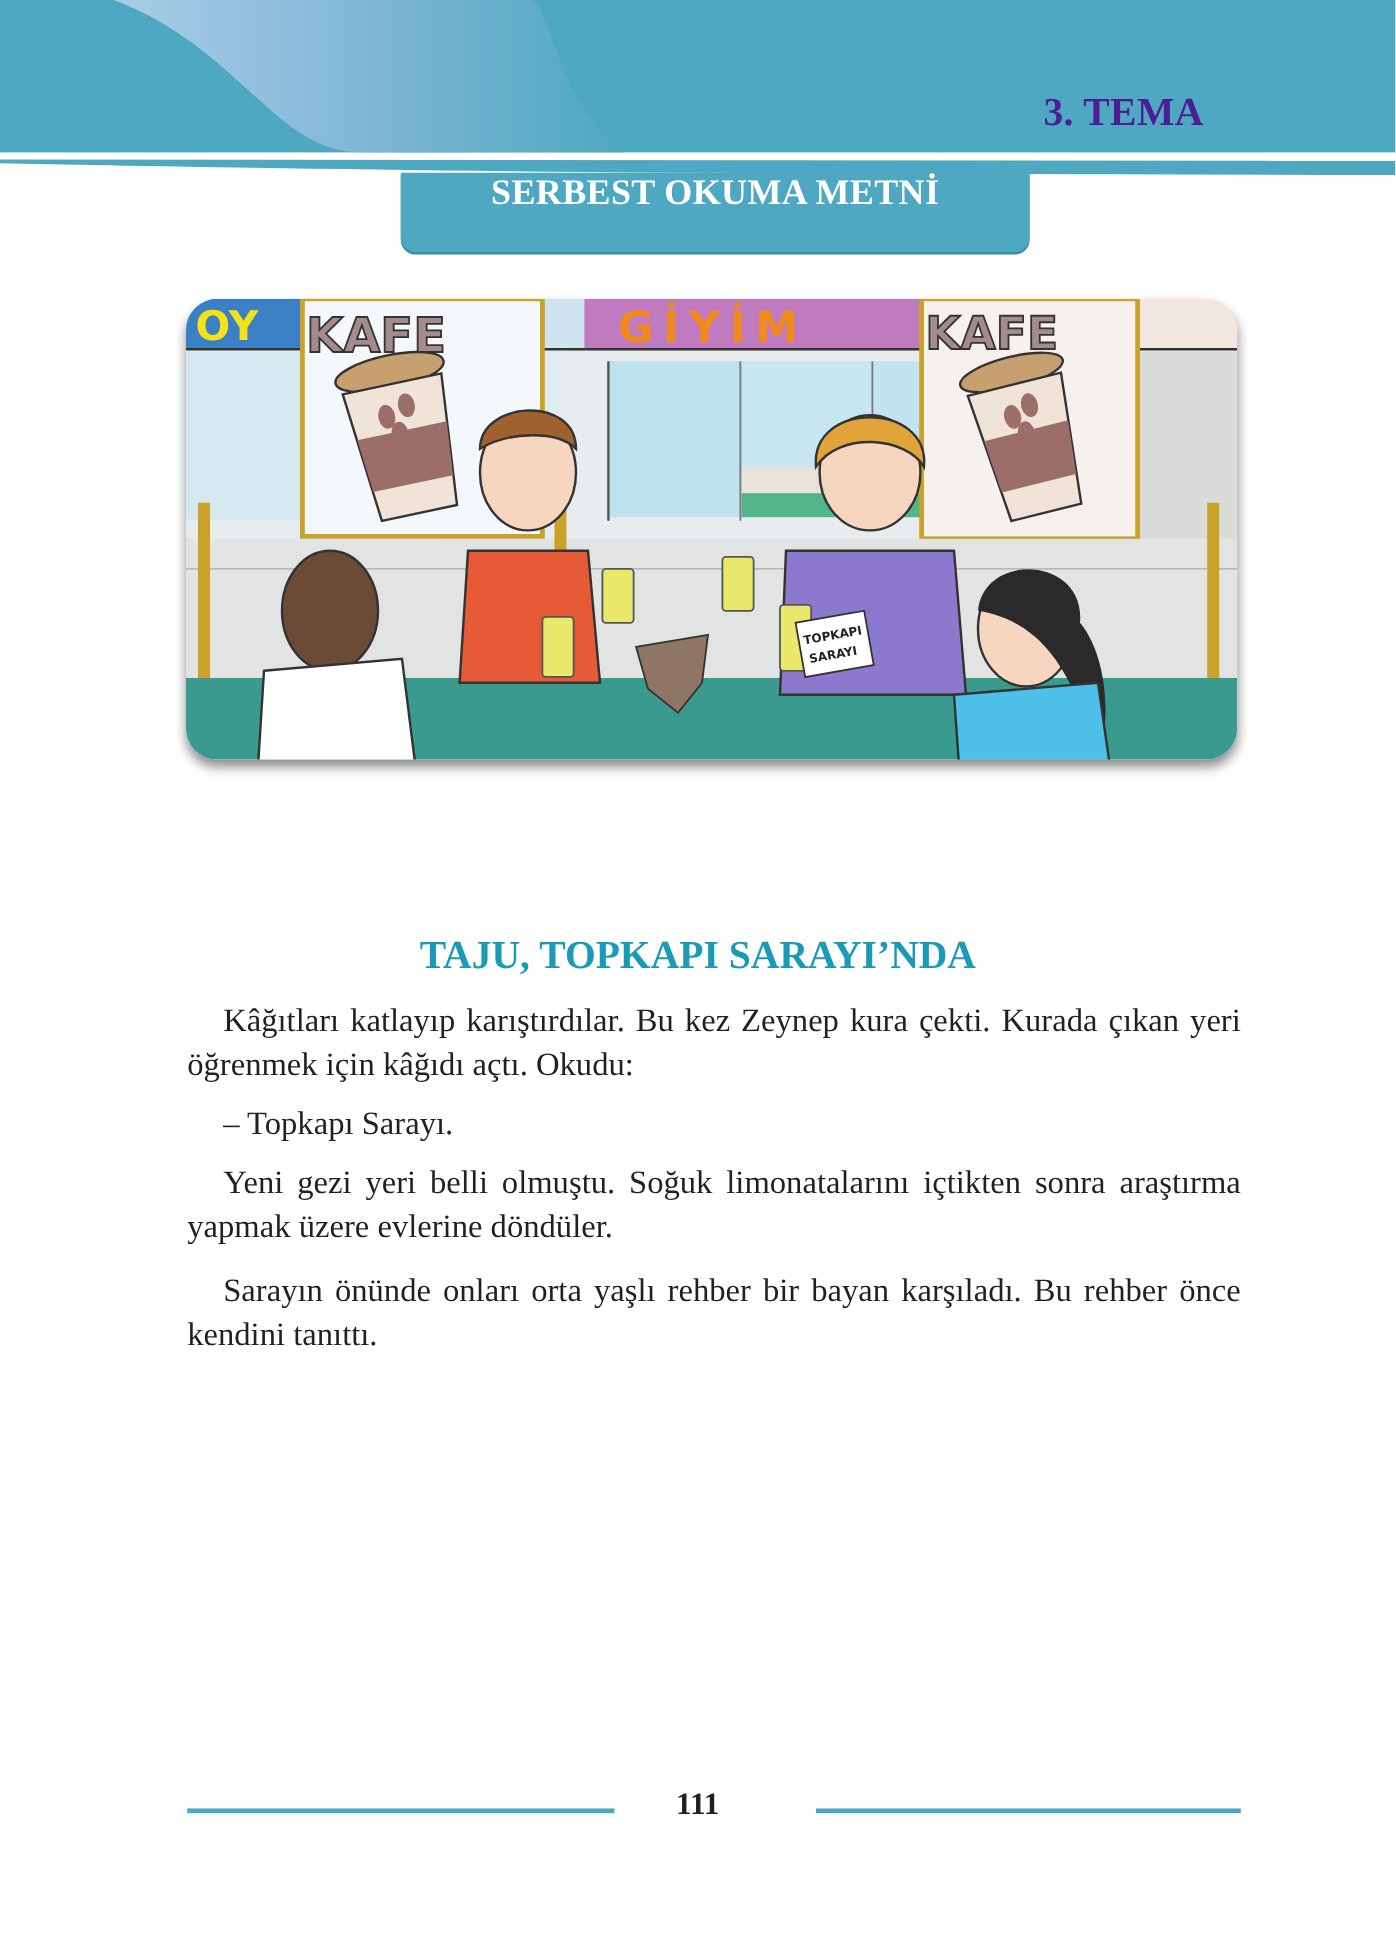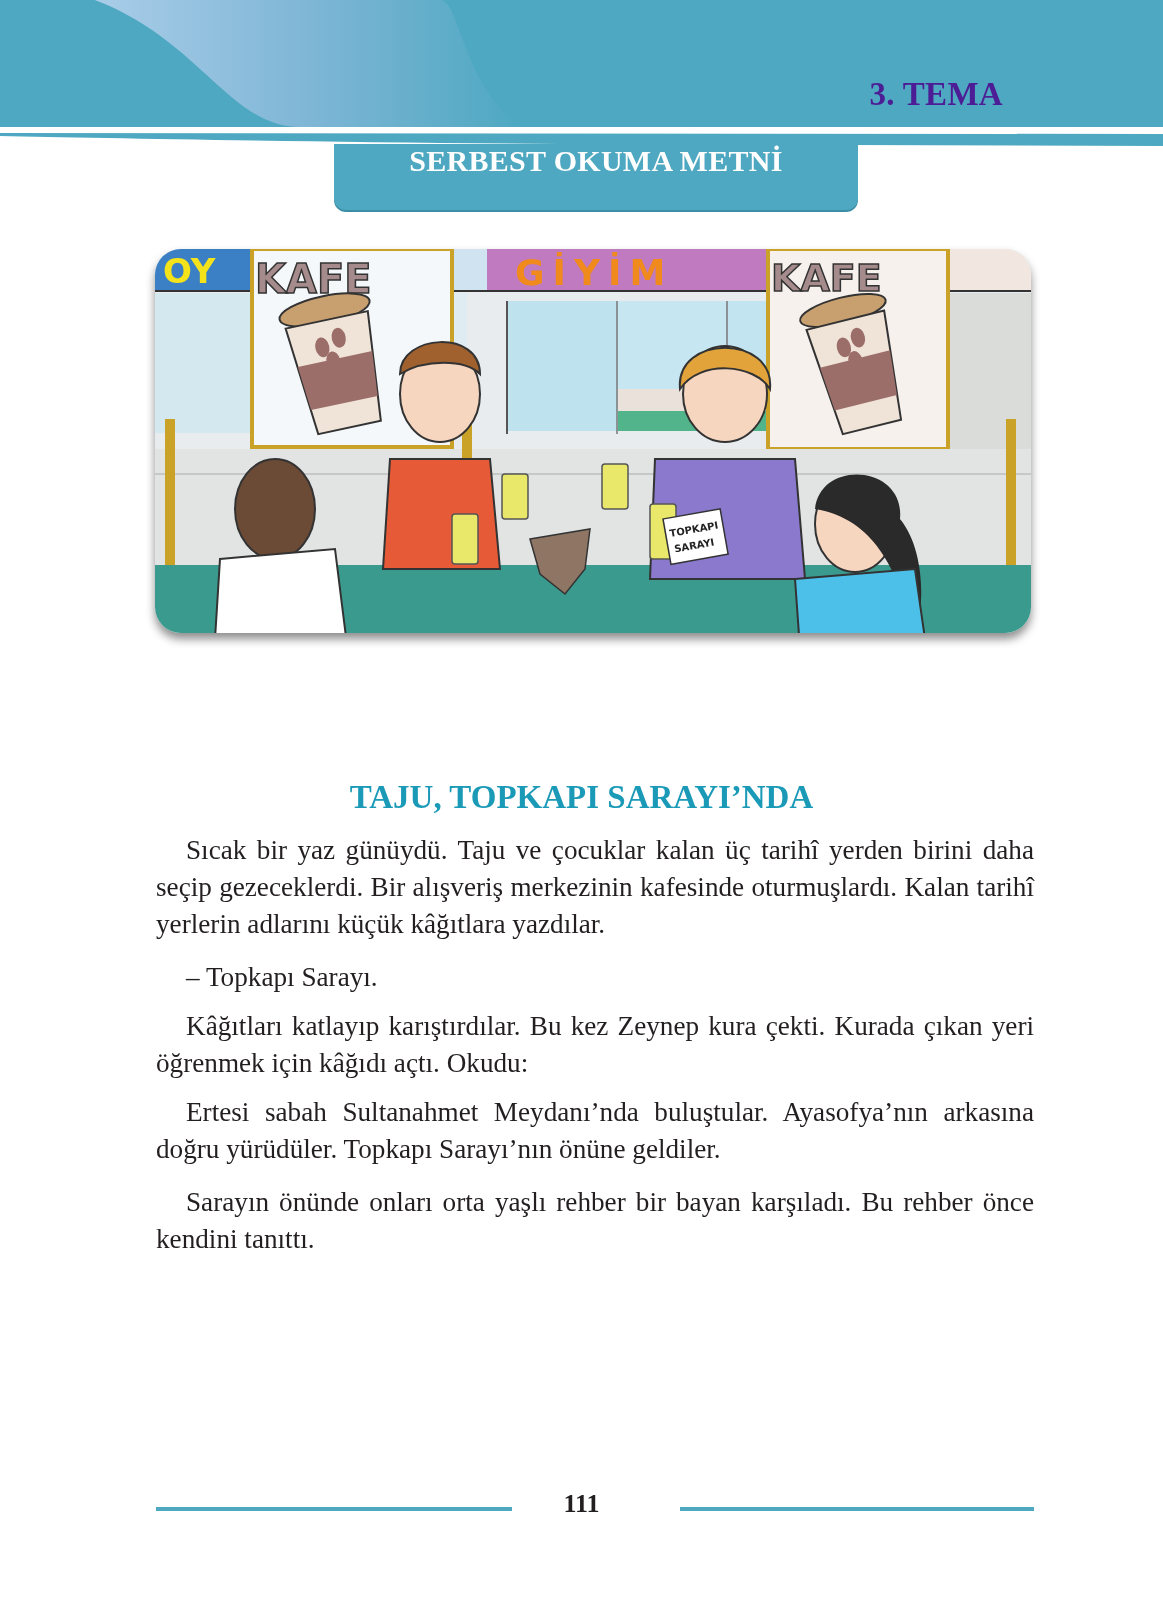--- a/index.html
+++ b/index.html
@@ -146,22 +146,21 @@
       <rect x="0" y="0" width="58" height="46" fill="#ffffff" stroke="#333" stroke-width="1.5"></rect>
       <text x="4" y="19" font-family="DejaVu Sans, sans-serif" font-weight="bold" font-size="10" fill="#222">TOPKAPI</text>
       <text x="6" y="35" font-family="DejaVu Sans, sans-serif" font-weight="bold" font-size="10" fill="#222">SARAYI</text>
     </g>
   </svg>
 </div>
 
 <div class="story-title">TAJU, TOPKAPI SARAYI’NDA</div>
 
 <div class="story">
-  <p>Sıcak bir yaz günüydü. Taju ve çocuklar kalan üç tarihî yerden birini daha seçip gezeceklerdi. Bir alışveriş merkezinin kafesinde oturmuşlardı. Kalan tarihî yerlerin adlarını küçük kâğıtlara yazdılar.</p>
+  <p class="tight">Kâğıtları katlayıp karıştırdılar. Bu kez Zeynep kura çekti. Kurada çıkan yeri öğrenmek için kâğıdı açtı. Okudu:</p>
   <p class="tight">– Topkapı Sarayı.</p>
-  <p class="tight">Kâğıtları katlayıp karıştırdılar. Bu kez Zeynep kura çekti. Kurada çıkan yeri öğrenmek için kâğıdı açtı. Okudu:</p>
-  <p>Ertesi sabah Sultanahmet Meydanı’nda buluştular. Ayasofya’nın arkasına doğru yürüdüler. Topkapı Sarayı’nın önüne geldiler.</p>
+  <p>Yeni gezi yeri belli olmuştu. Soğuk limonatalarını içtikten sonra araştırma yapmak üzere evlerine döndüler.</p>
   <p>Sarayın önünde onları orta yaşlı rehber bir bayan karşıladı. Bu rehber önce kendini tanıttı.</p>
 </div>
 
 <div class="footer-line" style="left:156px; width:356px;"></div>
 <div class="page-number">111</div>
 <div class="footer-line" style="left:680px; width:354px;"></div>
 
 </body></html>

